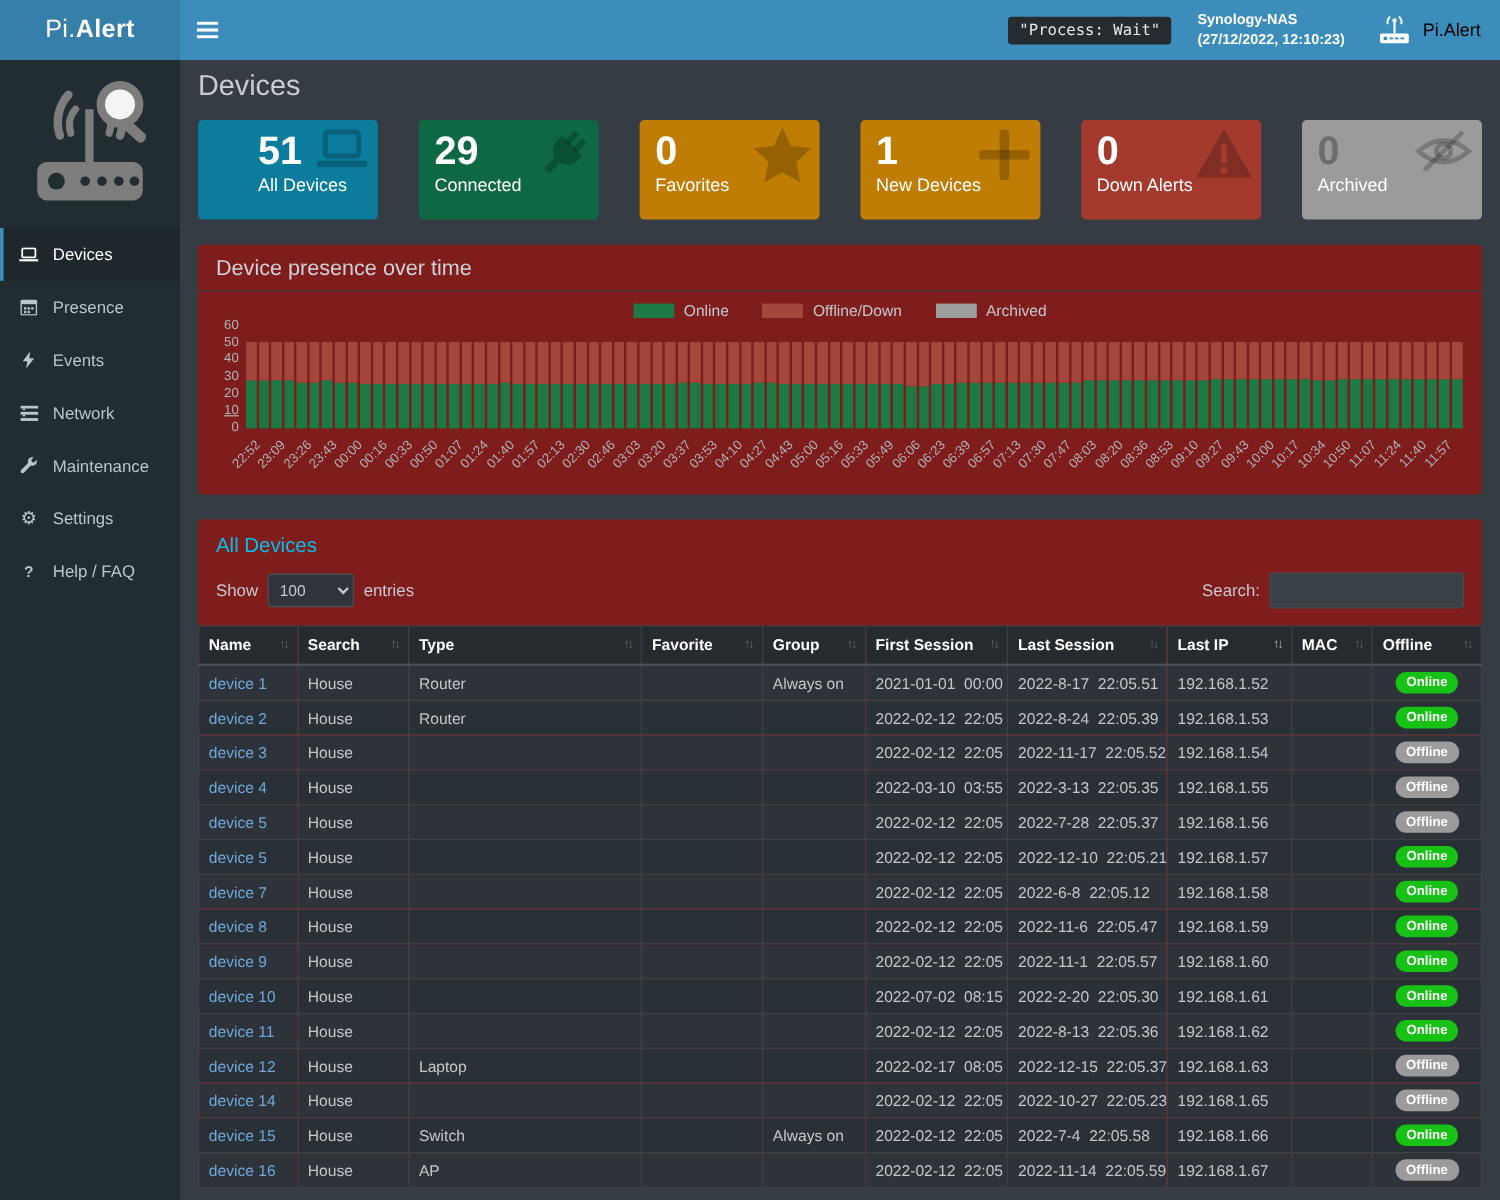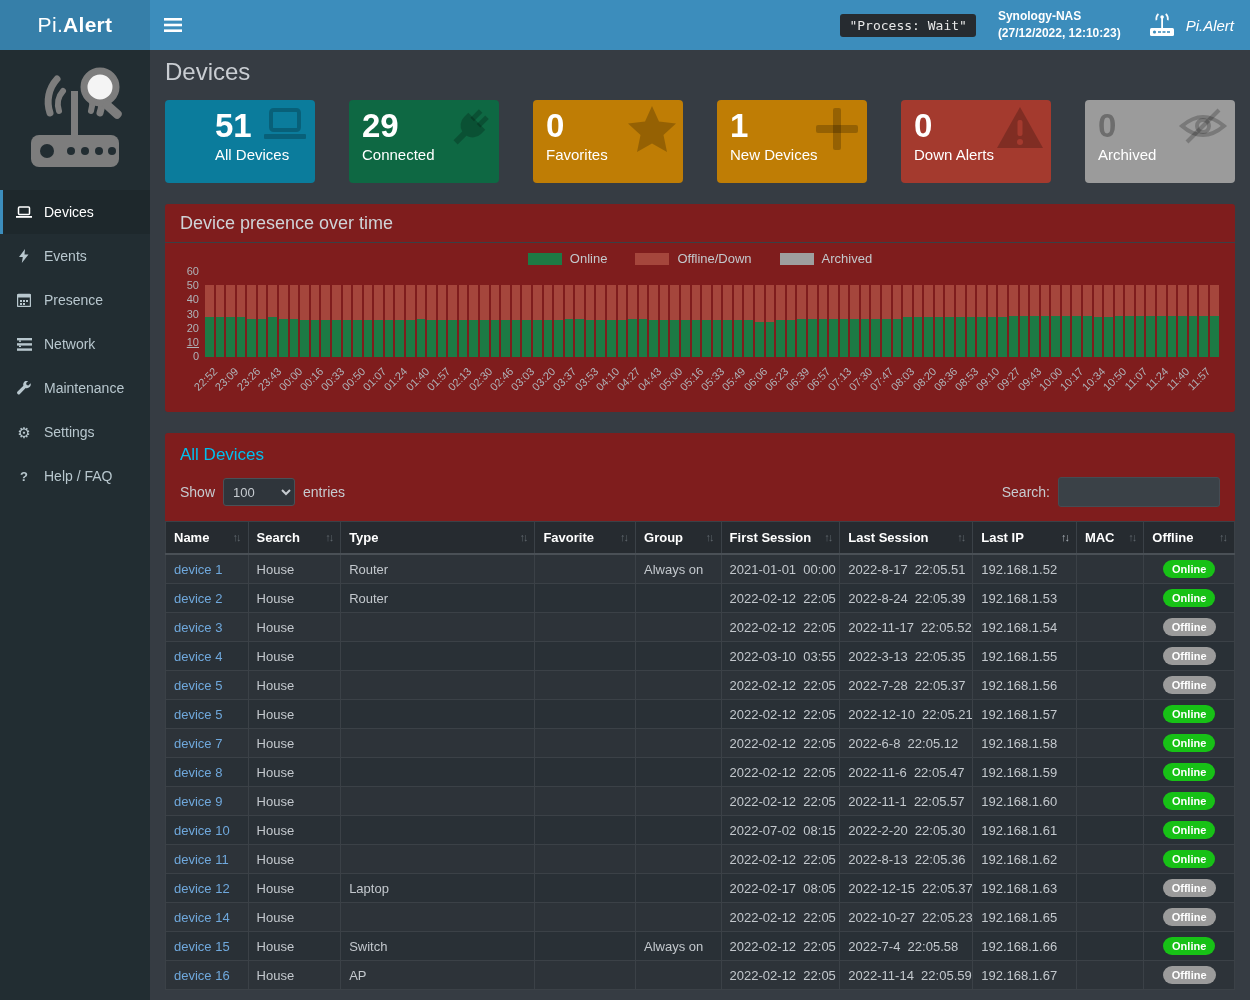--- a/index.html
+++ b/index.html
@@ -10,21 +10,21 @@
   .topbar{position:absolute;top:0;left:0;width:1250px;height:50px;display:flex;z-index:20;}
   .brand{width:150px;height:50px;background:#367fa9;color:#fff;display:flex;
     align-items:center;justify-content:center;font-size:21px;letter-spacing:.3px;}
   .brand b{font-weight:bold;}
   .topnav{flex:1;background:#3c8dbc;display:flex;align-items:center;padding-right:16px;}
   .hamburger{width:46px;height:50px;display:flex;align-items:center;justify-content:center;cursor:pointer;}
   .hamburger svg{display:block;}
   .process-badge{margin-left:auto;background:#262b30;color:#e8e8e8;
     font-family:"DejaVu Sans Mono",monospace;font-size:13px;padding:4px 9px;border-radius:3px;}
   .host-block{margin-left:22px;color:#fff;font-size:12px;font-weight:bold;line-height:1.45;}
-  .appid{margin-left:26px;display:flex;align-items:center;gap:9px;color:#ffffff;font-size:15px;font-style:italic;}
+  .appid{margin-left:26px;display:flex;align-items:center;gap:9px;color:#000000;font-size:15px;}
 
   
   .sidebar{position:absolute;top:50px;left:0;width:150px;height:950px;background:#222d32;}
   .logo-wrap{height:140px;display:flex;align-items:center;justify-content:center;}
   .nav-item{height:44px;display:flex;align-items:center;gap:11px;padding-left:12px;
     color:#b8c7ce;font-size:14px;border-left:3px solid transparent;cursor:pointer;}
   .nav-item .nicon{width:18px;display:flex;justify-content:center;align-items:center;}
   .nav-item.active{background:#1e282c;border-left-color:#3c8dbc;color:#fff;}
 
   
@@ -149,39 +149,39 @@
         <span class="nicon">
           <svg width="16" height="13" viewBox="0 0 16 13">
             <rect x="2.5" y="1" width="11" height="7.5" rx="1" fill="none" stroke="currentColor" stroke-width="1.5"></rect>
             <rect x="0" y="10" width="16" height="1.8" fill="currentColor"></rect>
           </svg>
         </span>
         <span>Devices</span>
       </div>
       <div class="nav-item">
         <span class="nicon">
-          <svg width="10" height="14" viewBox="0 0 10 14">
-            <polygon points="6,0 0,8 3.8,8 2.8,14 9.5,5.5 5.5,5.5" fill="currentColor"></polygon>
-          </svg>
-        </span>
-        <span>Events</span>
-      </div>
-      <div class="nav-item">
-        <span class="nicon">
           <svg width="14" height="14" viewBox="0 0 14 14">
             <rect x="0.5" y="1.5" width="13" height="12" rx="1" fill="none" stroke="currentColor" stroke-width="1.4"></rect>
             <rect x="0.5" y="1.5" width="13" height="3" fill="currentColor"></rect>
             <rect x="3" y="7" width="2" height="2" fill="currentColor"></rect>
             <rect x="6" y="7" width="2" height="2" fill="currentColor"></rect>
             <rect x="9" y="7" width="2" height="2" fill="currentColor"></rect>
             <rect x="3" y="10" width="2" height="2" fill="currentColor"></rect>
             <rect x="6" y="10" width="2" height="2" fill="currentColor"></rect>
           </svg>
         </span>
         <span>Presence</span>
+      </div>
+      <div class="nav-item">
+        <span class="nicon">
+          <svg width="10" height="14" viewBox="0 0 10 14">
+            <polygon points="6,0 0,8 3.8,8 2.8,14 9.5,5.5 5.5,5.5" fill="currentColor"></polygon>
+          </svg>
+        </span>
+        <span>Events</span>
       </div>
       <div class="nav-item">
         <span class="nicon">
           <svg width="15" height="13" viewBox="0 0 15 13">
             <g fill="currentColor">
               <rect x="0" y="0" width="15" height="2.4"></rect>
               <rect x="0" y="5.2" width="15" height="2.4"></rect>
               <rect x="0" y="10.4" width="15" height="2.4"></rect>
               <rect x="2" y="2.4" width="2" height="1.4"></rect>
               <rect x="2" y="7.6" width="2" height="1.4"></rect>

